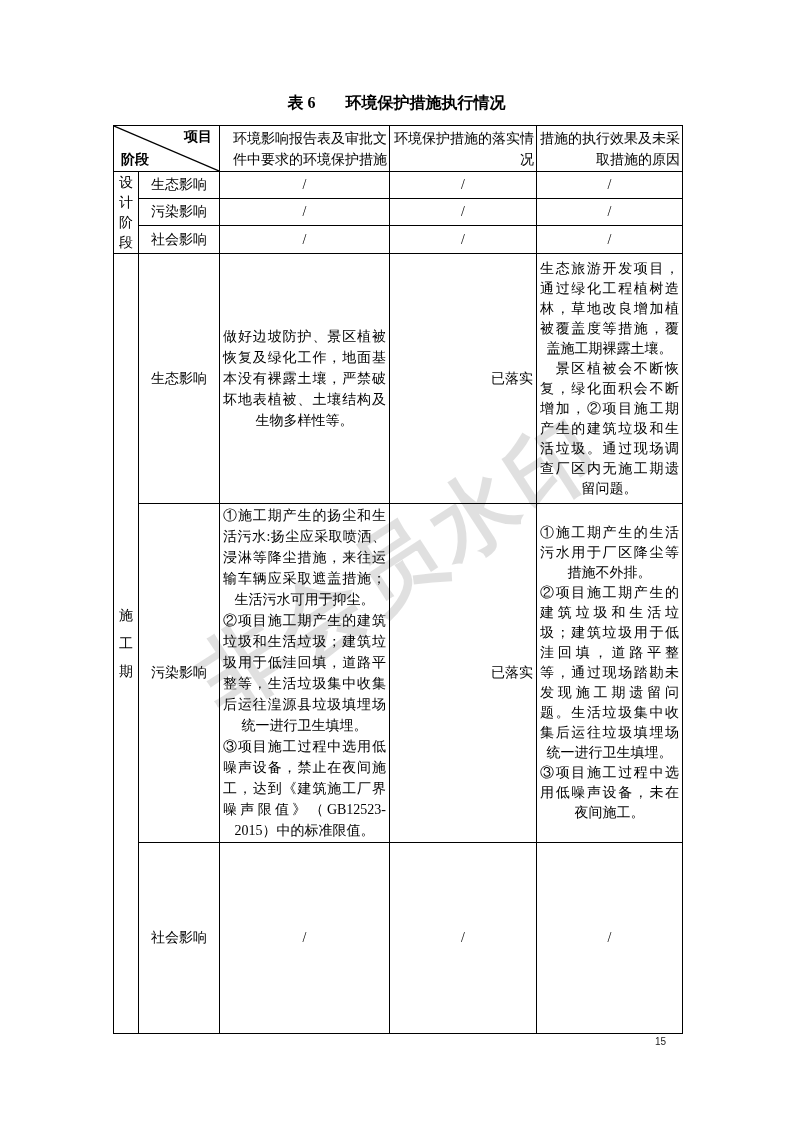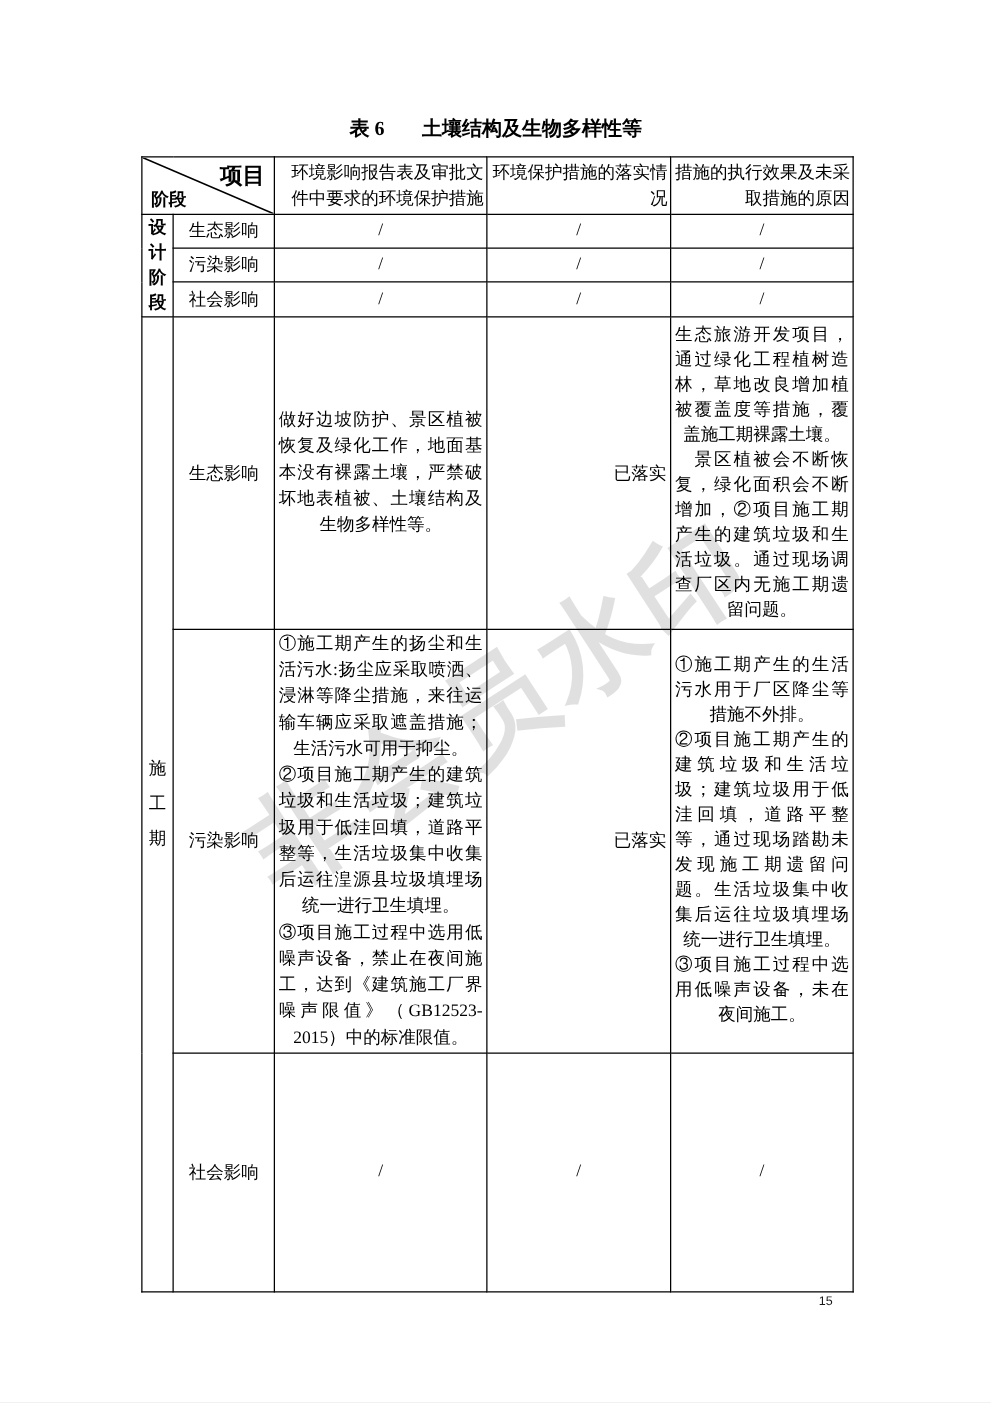--- a/index.html
+++ b/index.html
@@ -27,28 +27,28 @@
     border-collapse:collapse; table-layout:fixed; z-index:1;
     background:transparent;
   }
   table.env td {
     border:1.5px solid #000; padding:1px 3px;
     font-size:14px; vertical-align:middle; overflow:hidden;
   }
   .th { font-weight:normal; text-align:right; line-height:21px; padding:1px 2px !important; }
   .corner { position:relative; padding:0 !important; }
   .corner svg { position:absolute; left:0; top:0; width:100%; height:100%; display:block; }
-  .corner .tr-label { position:absolute; top:2px; right:7px; font-weight:bold; font-size:18px; }
+  .corner .tr-label { position:absolute; top:2px; right:7px; font-weight:bold; font-size:14px; }
   .corner .bl-label { position:absolute; bottom:2px; left:7px; font-weight:bold; font-size:14px;text-align:right; }
   .stage-cell { text-align:center; padding:0 !important; }
   .vtext {
     display:block; width:1em; margin:0 auto;
     word-break:break-all; text-align:center; font-size:14px;
   }
-  .vtext.design { line-height:20px;font-weight:bold; }
+  .vtext.design { line-height:20px; }
   .vtext.constr { line-height:28px; }
   .cat { text-align:center;margin-left:44px; }
   .slash { text-align:center; }
   .status { text-align:right; }
   .body-text {
     text-align:justify; text-align-last:center;
     white-space:pre-line; line-height:21px;
   }
   .tight { line-height:20px; }
   .page-number {
@@ -58,21 +58,21 @@
   }
 </style>
 </head>
 <body>
 
 <div class="page">
 
   <div class="watermark">非会员水印</div>
 
   <div class="doc-title">
-    <span>表 6</span><span class="gap"></span><span>土壤结构及生物多样性等</span>
+    <span>表 6</span><span class="gap"></span><span>环境保护措施执行情况</span>
   </div>
 
   <table class="env">
     <colgroup>
       <col style="width:25px">
         <col style="width:81px">
         <col style="width:170px">
         <col style="width:147px">
         <col style="width:146px">
     </colgroup>

